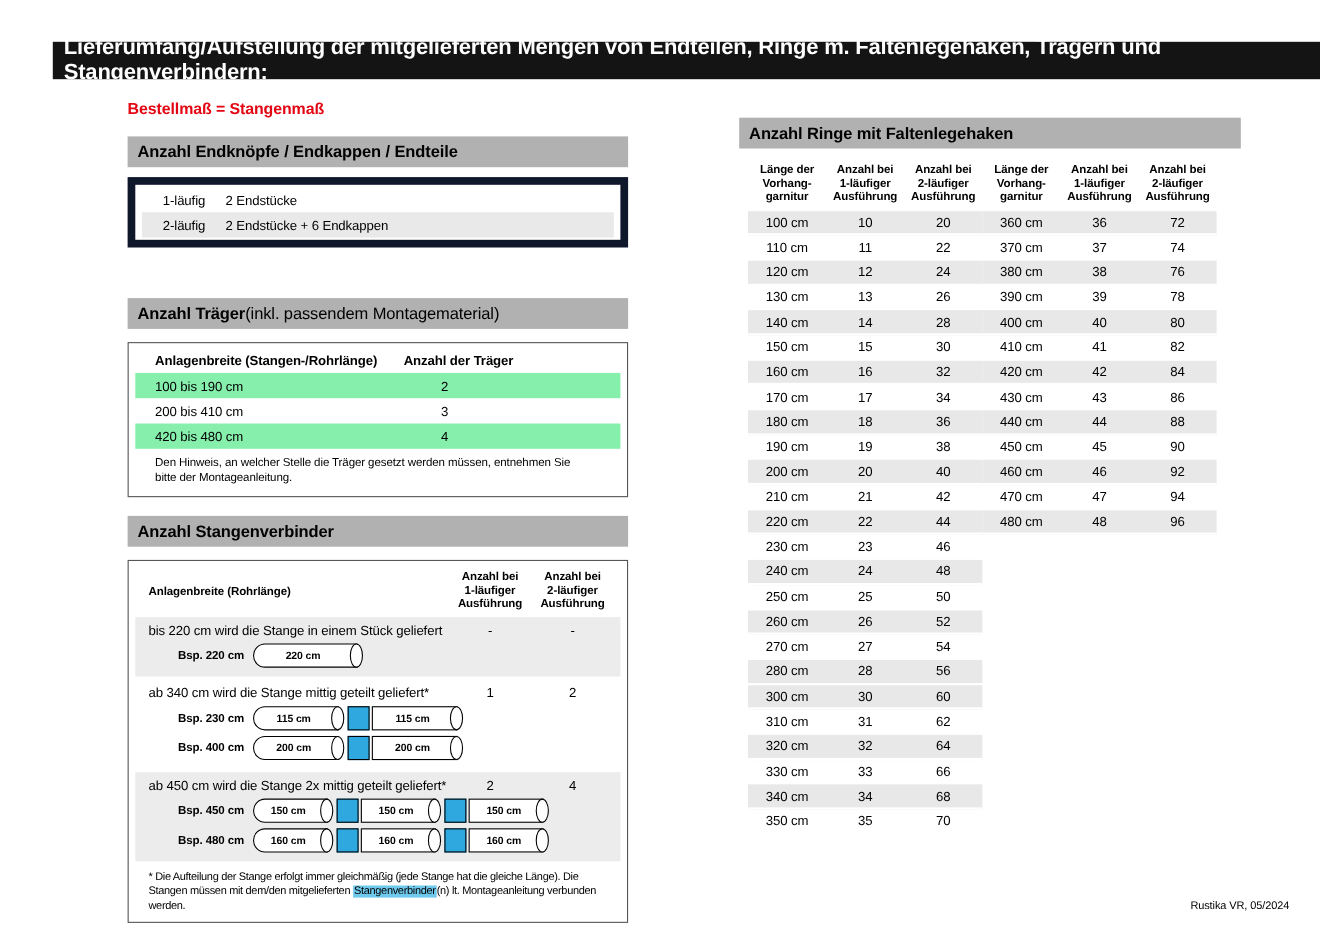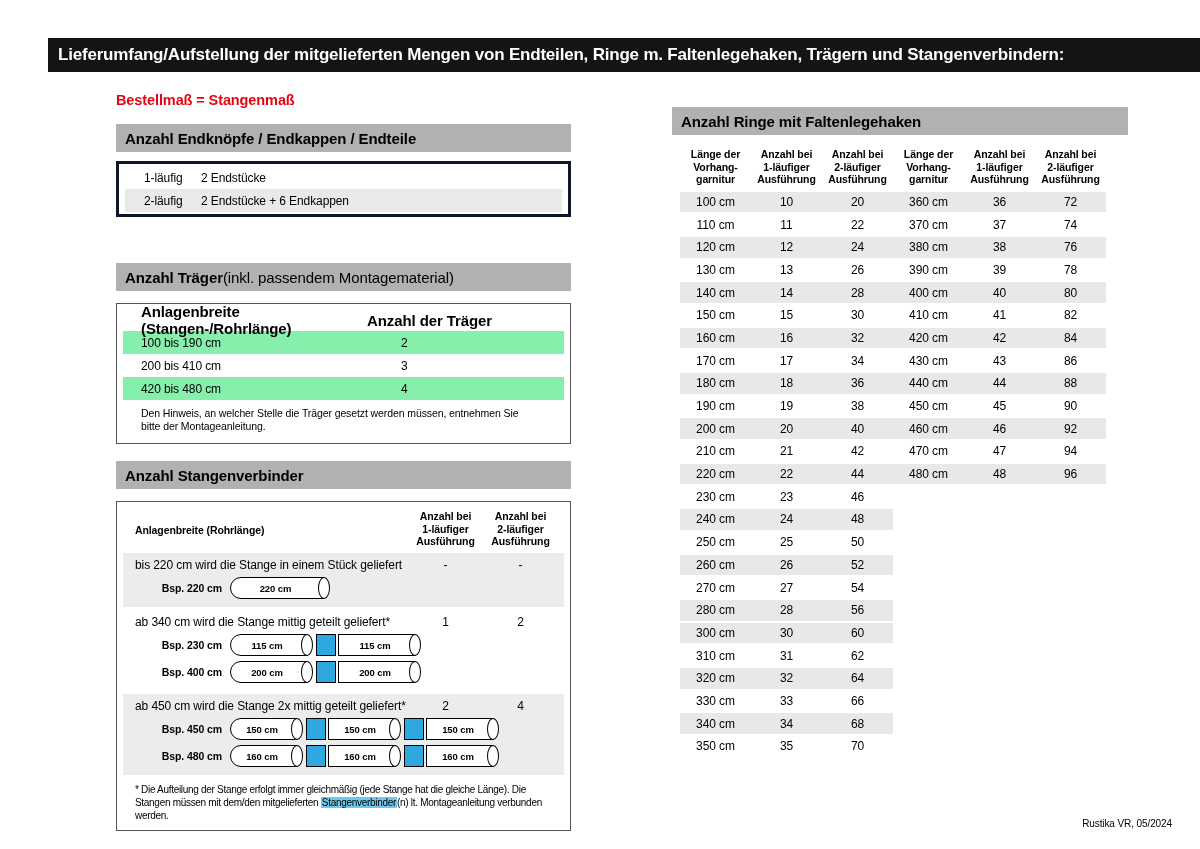--- a/index.html
+++ b/index.html
@@ -7,45 +7,45 @@
   body {
     width:1200px; height:849px; position:relative; overflow:hidden;
     font-family:"Liberation Sans", sans-serif; color:#000; letter-spacing:-0.1px;
   }
   .pre { white-space:pre-line; }
 
   
   .header-bar {
     position:absolute; left:48px; top:38px; width:1152px; height:34px;
     background:#141414; color:#fff; display:flex; align-items:center;
-    padding-left:10px; font-size:17px; font-weight:bold; letter-spacing:-0.2px;
+    padding-left:10px; font-size:20px; font-weight:bold; letter-spacing:-0.2px;
   }
 
   
   .section-bar {
     background:#b1b1b1; height:28px; display:flex; align-items:center;
     padding-left:9px; font-size:15px;
   }
   .section-bar b { font-weight:bold; }
 
   
   .left-col { position:absolute; left:116px; top:92px; width:455px; }
   .red-note { color:#e30613; font-weight:bold; font-size:14.5px; margin-bottom:16px; }
 
-  .endteile-table { border:3px solid #0f172a; margin-top:9px; padding:2px 0; }
+  .endteile-table { border:7px solid #0f172a; margin-top:9px; padding:2px 0; }
   .e-row { display:flex; align-items:center; height:23px; margin:0 6px; font-size:12px; }
   .e-row.shade { background:#e9e9e9; }
   .e-c1 { width:76px; padding-left:19px; }
 
   .sb2 { margin-top:46px; }
   .sb3 { margin-top:17px; }
   .box { border:1px solid #555; margin-top:12px; }
 
   .traeger-box { padding:5px 0 10px; }
-  .t-head { display:flex; height:22px; align-items:center; font-size:15px; font-weight:bold; }
+  .t-head { display:flex; height:22px; align-items:center; font-size:12px; font-weight:bold; }
   .t-h1 { width:250px; padding-left:24px; }
   .t-row { display:flex; align-items:center; height:23px; margin:0 6px; font-size:12px; }
   .t-row.shade { background:#86efac; }
   .t-c1 { width:244px; padding-left:18px; }
   .t-c2 { padding-left:34px; }
   .t-note { font-size:10.5px; line-height:13px; padding:7px 30px 0 24px; max-width:440px; }
 
   .verbinder-box { padding:6px 0 8px; }
   .v-head { display:flex; align-items:flex-start; padding:2px 0 5px; }
   .vh1 { flex:1; }

